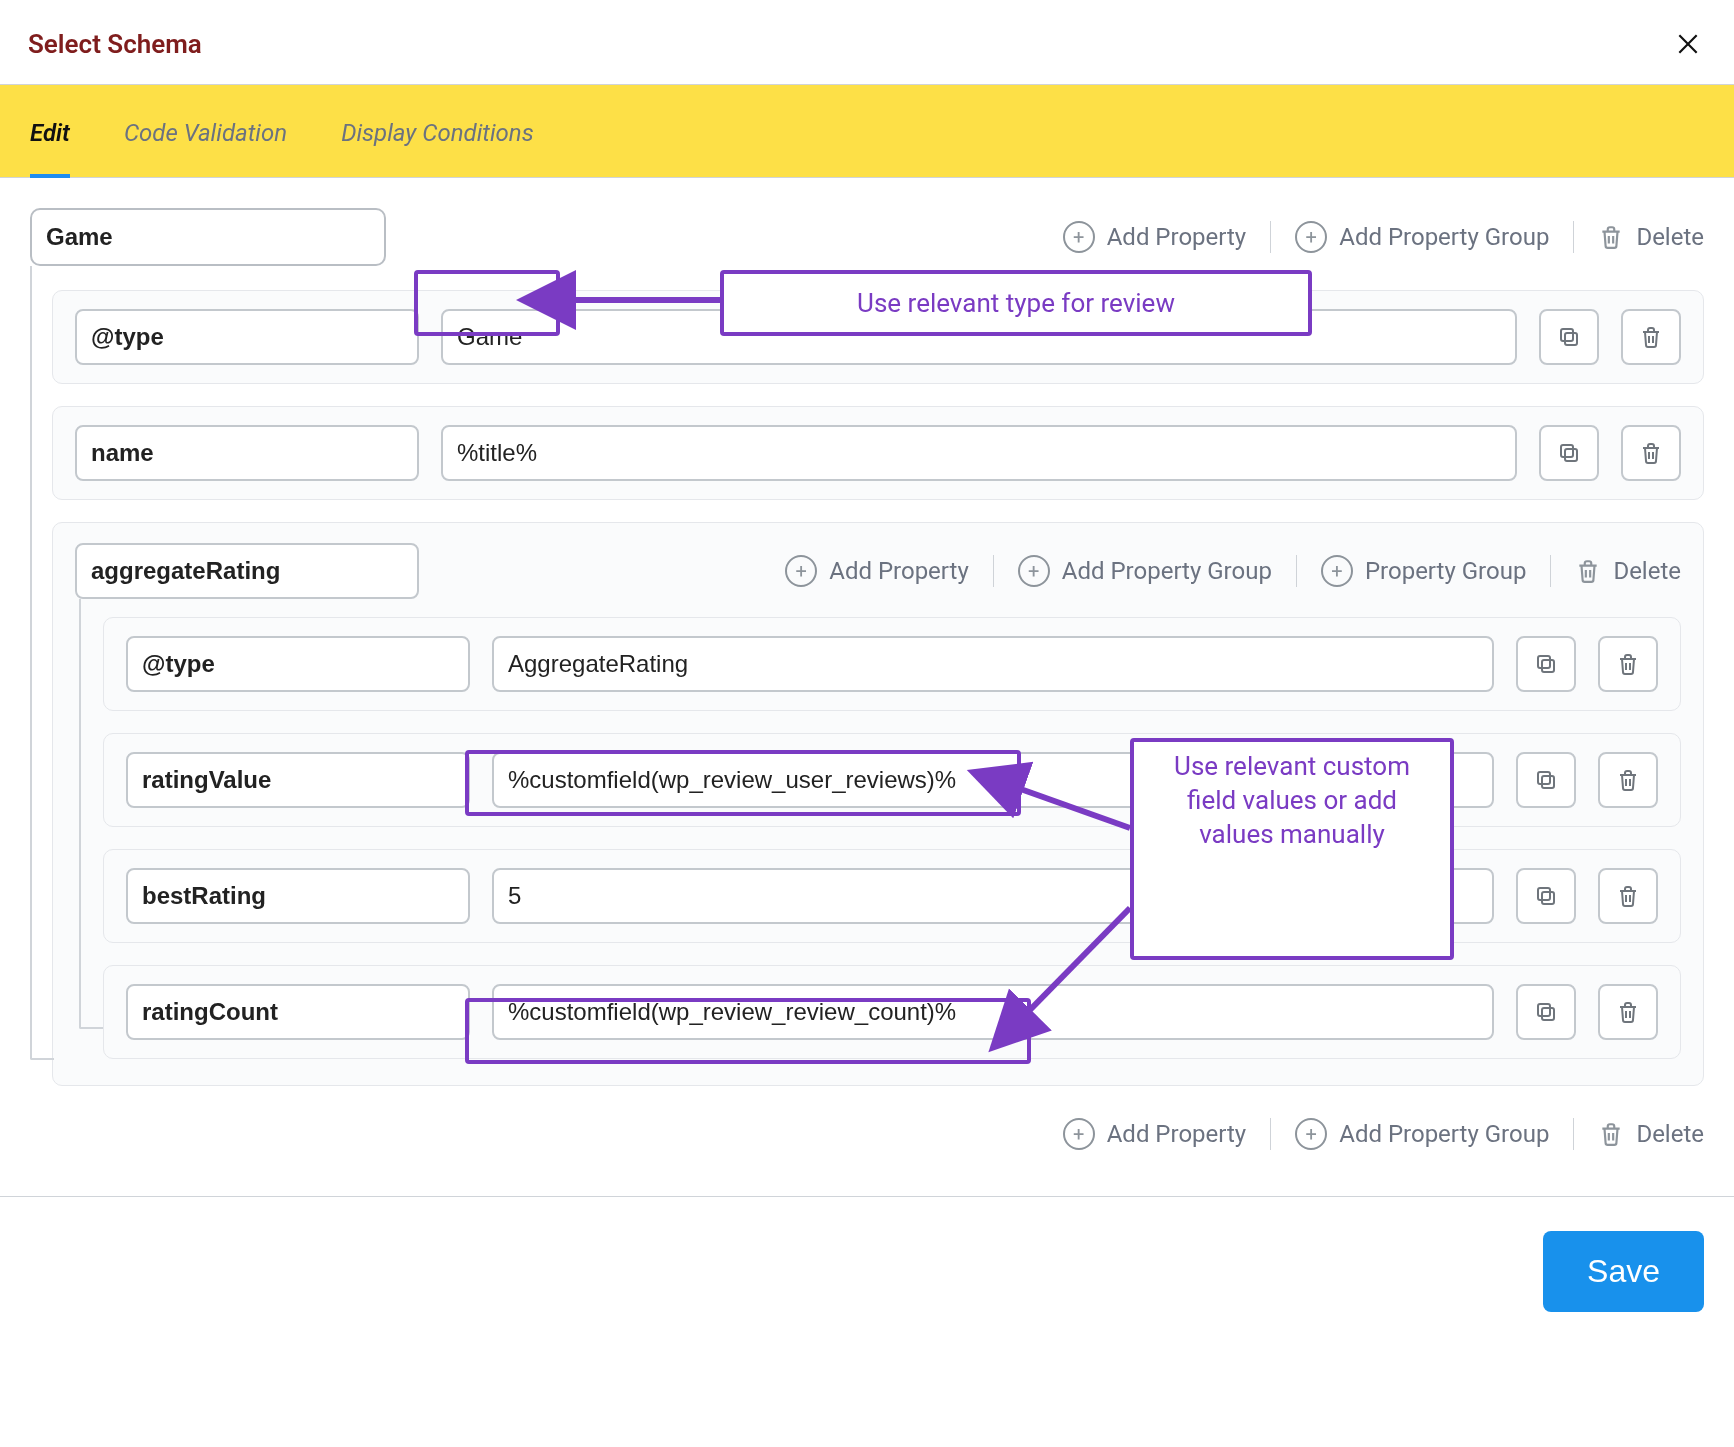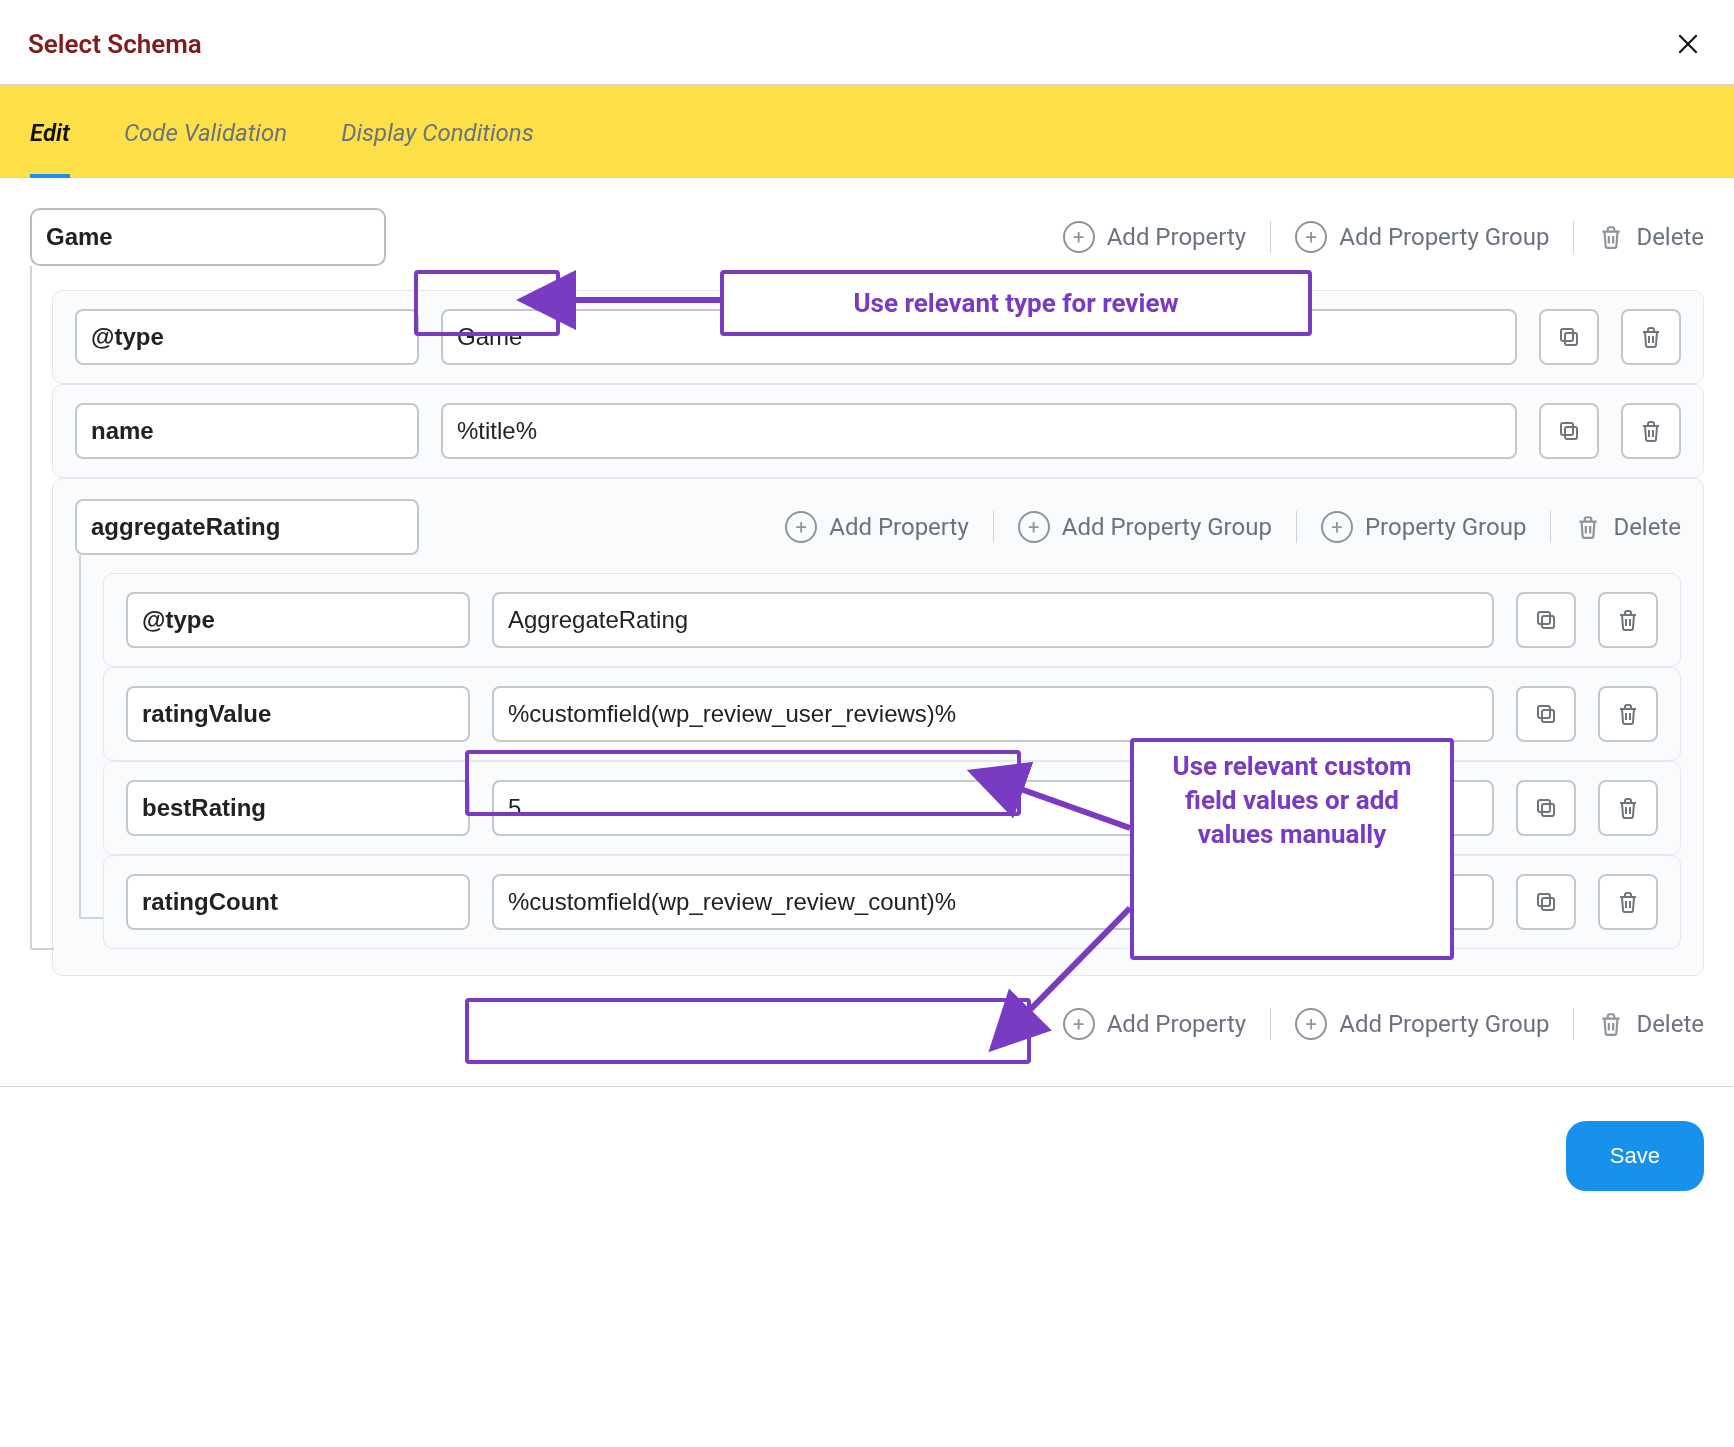--- a/index.html
+++ b/index.html
@@ -77,21 +77,21 @@
     border-left:2px solid var(--border);border-bottom-left-radius:10px;
   }
   .tree::after{
     content:"";position:absolute;left:-22px;bottom:26px;width:24px;height:0;
     border-bottom:2px solid var(--border);border-bottom-left-radius:10px;
   }
 
   
   .prop-card{
     background:var(--panel);border:1px solid var(--border-light);border-radius:10px;
-    padding:18px 22px;position:relative;
+    padding:18px 22px;margin-bottom:22px;position:relative;
   }
   .prop-row{display:flex;align-items:center;gap:22px}
   .key-input{
     width:312px;height:52px;border:2px solid #c3c8cd;border-radius:8px;background:#fff;
     padding:0 14px;font-size:24px;font-weight:600;color:#222;
   }
   .val-input{
     flex:1;height:52px;border:2px solid #c3c8cd;border-radius:8px;background:#fff;
     padding:0 14px;font-size:24px;color:#222;
   }
@@ -129,28 +129,28 @@
     display:flex;justify-content:flex-end;align-items:center;
     padding:10px 30px 0 30px;gap:24px;margin-top:6px;
   }
 
   
   .save-bar{
     border-top:1px solid var(--tab-line);margin-top:46px;
     padding:34px 30px 44px 30px;display:flex;justify-content:flex-end;
   }
   .save-btn{
-    background:var(--save);color:#fff;border:none;border-radius:20px;
-    font-size:22px;font-weight:500;padding:22px 44px;cursor:pointer;
+    background:var(--save);color:#fff;border:none;border-radius:8px;
+    font-size:32px;font-weight:500;padding:22px 44px;cursor:pointer;
   }
 
   
   .ann-box{
     position:absolute;border:4px solid var(--annot);border-radius:4px;
-    color:var(--annot);font-weight:700;display:flex;align-items:center;justify-content:center;
+    color:var(--annot);font-weight:400;display:flex;align-items:center;justify-content:center;
     background:#fff;text-align:center;
   }
   .ann-box.big{font-size:26px;padding:4px 18px}
   .ann-box.multi{font-size:26px;line-height:1.3;padding:8px 18px;align-items:flex-start;justify-content:flex-start}
   .annot-outline{position:absolute;border:4px solid var(--annot);border-radius:4px;pointer-events:none}
   .arrow-svg{position:absolute;overflow:visible;pointer-events:none}
   
   .ann-text{color:var(--annot);text-shadow:0 0 0 #fff,1px 0 #fff,-1px 0 #fff,0 1px #fff,0 -1px #fff}
 </style>
 </head>

